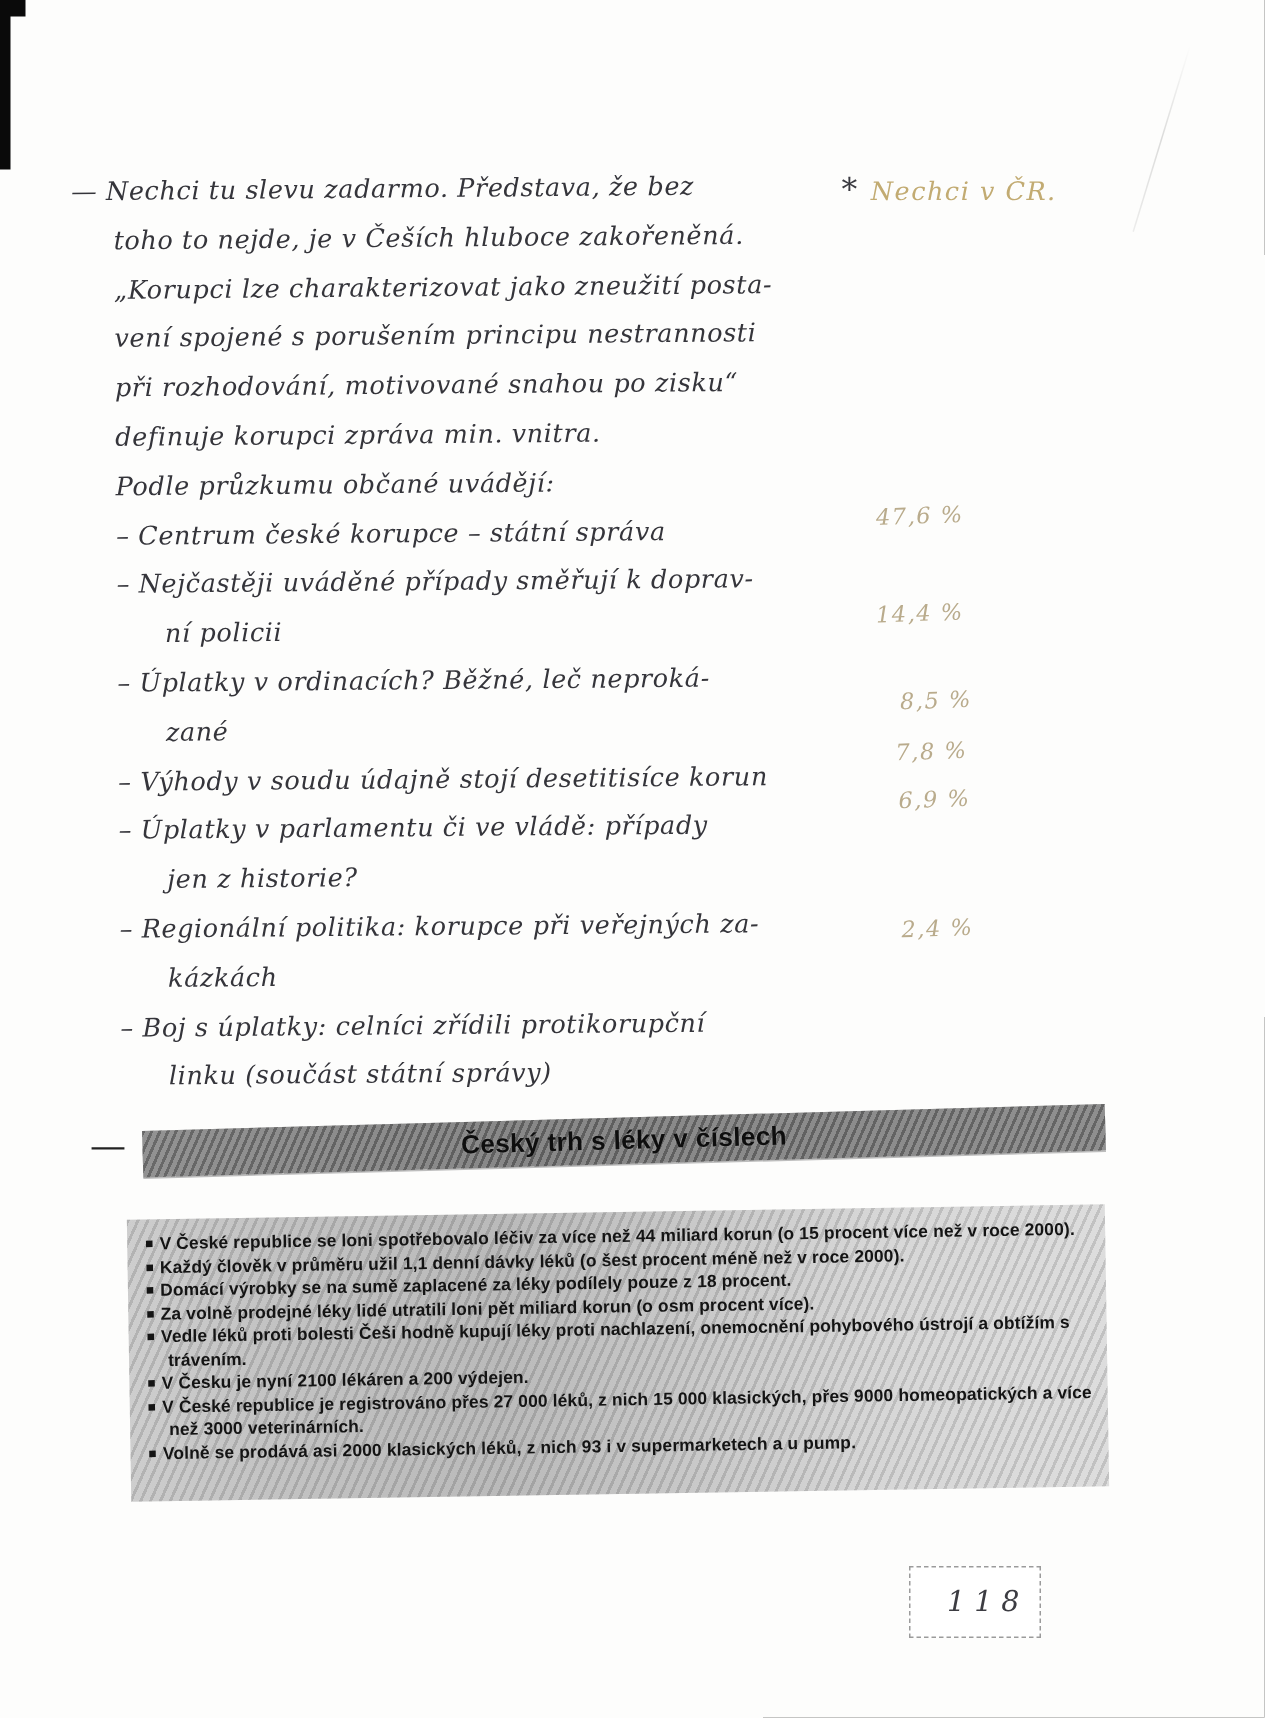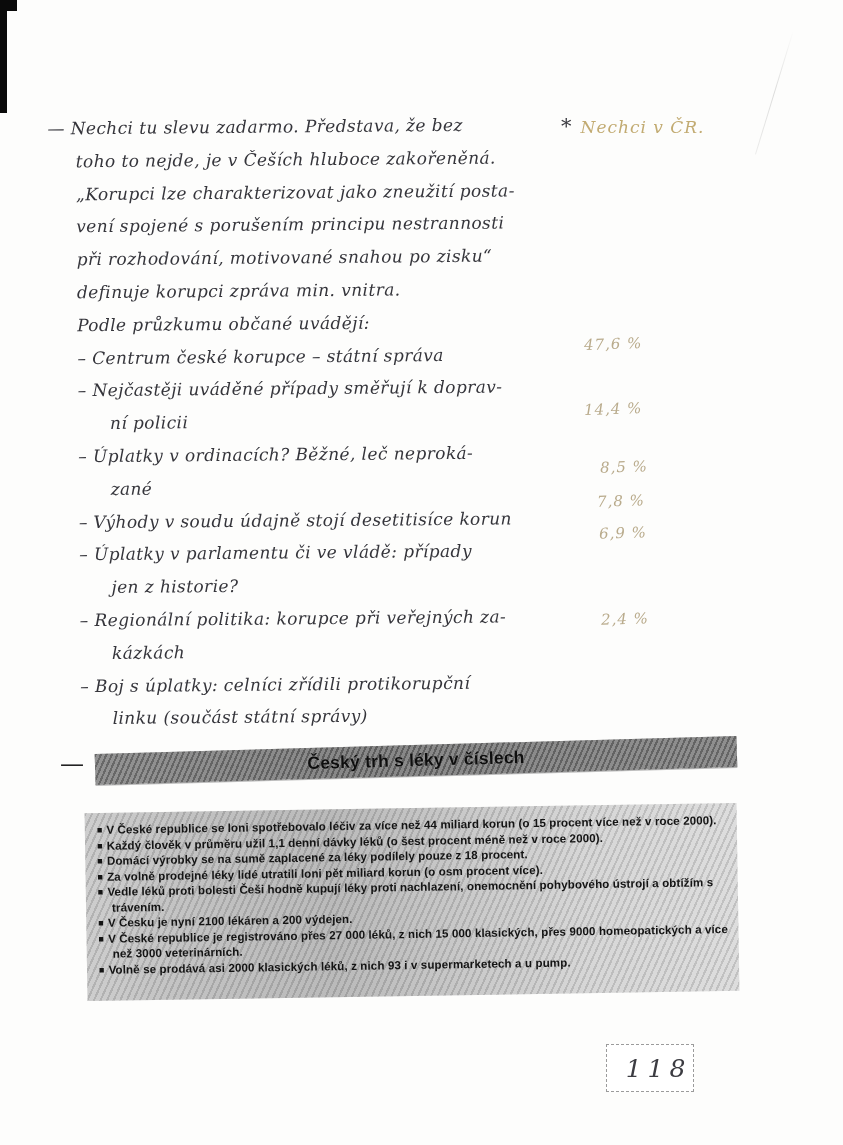--- a/index.html
+++ b/index.html
@@ -71,21 +71,21 @@
   }
   .info-item .sq{font-size:9px;margin-right:4px;position:relative;top:-1px;}
   
   .pagenum-box{
     position:absolute;left:606px;top:1044px;width:86px;height:46px;
     background:#fff;border:1px dashed #9b9b9b;
     display:flex;align-items:center;justify-content:center;
   }
   .pagenum{
     font-family:"DejaVu Serif",serif;font-style:italic;
-    font-size:25px;color:#3c3c42;letter-spacing:6px;padding-left:4px;margin-left:13px;
+    font-size:19px;color:#3c3c42;letter-spacing:6px;padding-left:4px;margin-left:13px;
   }
 </style>
 </head>
 <body>
 
 <div class="page">
 
   <div class="scan-strip"></div>
   <div class="scan-corner"></div>
   <div class="crease"></div>

